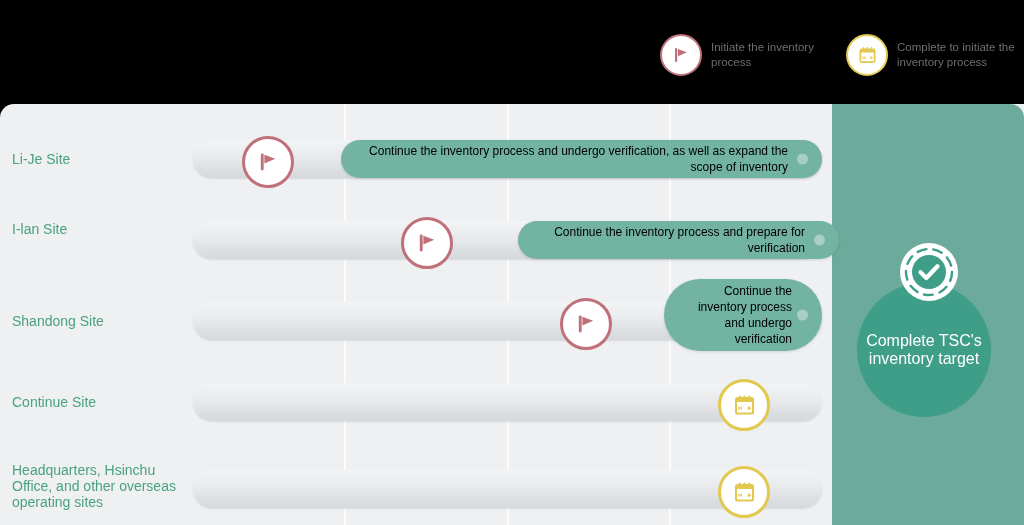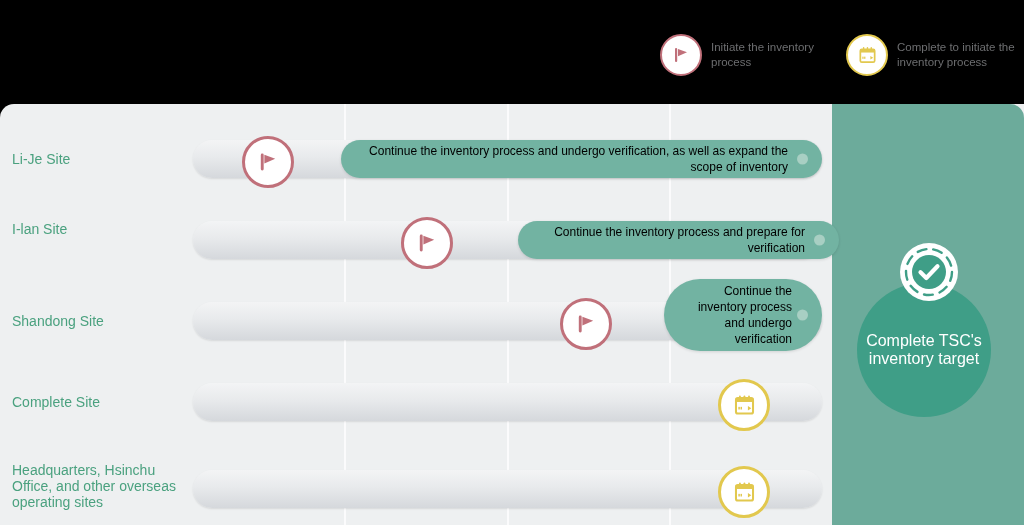--- a/index.html
+++ b/index.html
@@ -139,21 +139,21 @@
     </div>
     <div class="marker rose" style="left:560px;top:-4px">
       <svg width="24" height="24" viewBox="0 0 20 20">
         <rect x="4" y="3" width="2.4" height="14" rx="1.1" fill="#c0707a"></rect>
         <path d="M7 4 L16 7.2 L7 11.2 Z" fill="#c0707a"></path>
       </svg>
     </div>
   </div>
 
   <div class="row" style="top:383px">
-    <div class="rowlabel" style="top:11px">Complete Site</div>
+    <div class="rowlabel" style="top:11px">Continue Site</div>
     <div class="track"></div>
     <div class="marker gold" style="left:718px;top:-4px">
       <svg width="25" height="25" viewBox="0 0 22 22">
         <rect x="3.5" y="4.5" width="15" height="13.5" rx="1.6" fill="none" stroke="#e2c84e" stroke-width="1.8"></rect>
         <rect x="3.5" y="4.5" width="15" height="3.4" fill="#e2c84e"></rect>
         <rect x="6.2" y="2.2" width="1.5" height="3.4" rx=".7" fill="#e2c84e"></rect>
         <rect x="10.2" y="2.2" width="1.5" height="3.4" rx=".7" fill="#e2c84e"></rect>
         <rect x="14.2" y="2.2" width="1.5" height="3.4" rx=".7" fill="#e2c84e"></rect>
         <rect x="5.6" y="12.2" width="1.3" height="2.3" fill="#e2c84e"></rect>
         <rect x="7.5" y="12.2" width="1.3" height="2.3" fill="#e2c84e"></rect>

